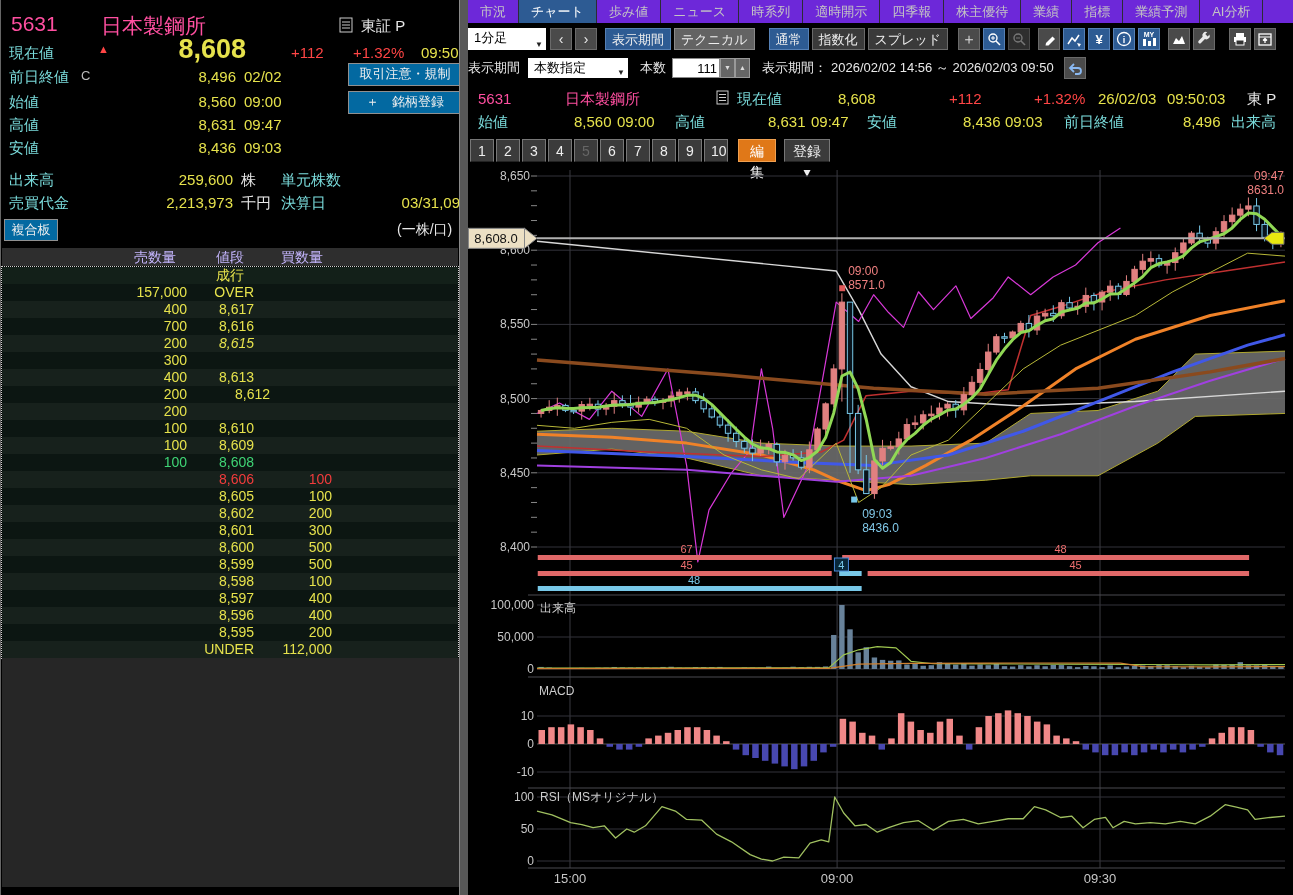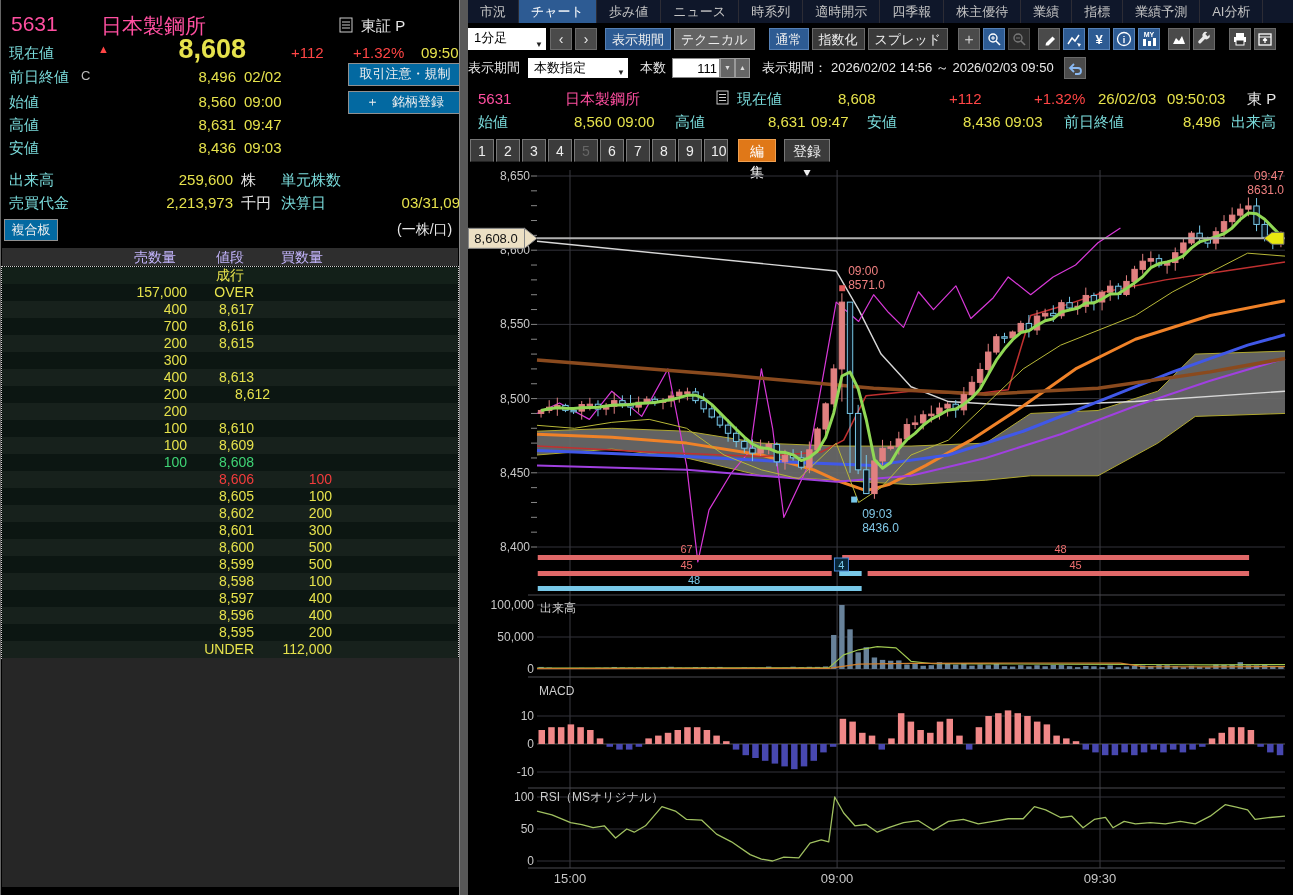--- a/index.html
+++ b/index.html
@@ -15,21 +15,21 @@
   #left-panel{position:absolute;left:0;top:0;width:459px;height:895px;background:#000;border-left:1px solid #666;box-sizing:border-box;}
   #board-header{position:absolute;left:1px;top:248px;width:456px;height:18px;background:#2e2e2e;font-size:14px;color:#c4b5fd;}
   #board{position:absolute;left:1px;top:267px;width:456px;outline:1px dotted #cfcfcf;}
   .brow{position:relative;height:17px;font-size:14px;line-height:17px;}
   .brow:nth-child(odd){background:#17211c}.brow:nth-child(even){background:#0c1612}
   .bcell{position:absolute;top:0;}
   #below-board{position:absolute;left:1px;top:658px;width:457px;height:229px;background:#262626;}
   
   #divider{position:absolute;left:459px;top:0;width:9px;height:895px;background:#585858;border-left:1px solid #8a8a8a;box-sizing:border-box;cursor:col-resize;}
   
-  #tabbar{position:absolute;left:468px;top:0;width:825px;height:23px;background:#0f172a;display:flex;}
+  #tabbar{position:absolute;left:468px;top:0;width:825px;height:23px;background:#6d28d9;display:flex;}
   .tab{padding:0 12px;line-height:23px;font-size:13px;color:#c4c4c4;border-right:1px solid #2c2c35;cursor:pointer}
   .tab.active{background:#2d5b93;color:#fff}
   #toolbar{position:absolute;left:468px;top:26px;width:825px;height:26px;display:flex;align-items:center;}
   .tbtn{height:22px;line-height:22px;font-size:13px;text-align:center;color:#eee;cursor:pointer;
         background:#3a3a3a;border:1px solid #6a6a6a;box-sizing:border-box;padding:0 6px;margin-right:3px}
   .tbtn.blue{background:#2d5b93;border-color:#5580b5}
   .tbtn.gray{background:#636363;border-color:#8a8a8a}
   .ibtn{width:22px;height:22px;margin-right:3px;cursor:pointer;background:#4a4a4a;border:1px solid #6a6a6a;
         box-sizing:border-box;display:flex;align-items:center;justify-content:center;padding:0}
   .ibtn.blue{background:#2d5b93;border-color:#5580b5}
@@ -117,21 +117,21 @@
         </div>
         <div class="brow">
           <span class="bcell" style="right: 204px; color: rgb(230, 226, 76);">8,617</span>
           <span class="bcell" style="color: rgb(230, 226, 76); right: 271px;">400</span>
         </div>
         <div class="brow">
           <span class="bcell" style="right: 204px; color: rgb(230, 226, 76);">8,616</span>
           <span class="bcell" style="color: rgb(230, 226, 76); right: 271px;">700</span>
         </div>
         <div class="brow">
-          <span class="bcell" style="right: 204px; color: rgb(230, 226, 76);">8,615</span>
+          <span class="bcell" style="right: 204px; color: rgb(230, 226, 76); font-style: italic;">8,615</span>
           <span class="bcell" style="color: rgb(230, 226, 76); right: 271px;">200</span>
         </div>
         <div class="brow">
           <span class="bcell" style="right: 204px; color: rgb(230, 226, 76); margin-top: 16px;">8,614</span>
           <span class="bcell" style="color: rgb(230, 226, 76); right: 271px;">300</span>
         </div>
         <div class="brow">
           <span class="bcell" style="right: 204px; color: rgb(230, 226, 76);">8,613</span>
           <span class="bcell" style="color: rgb(230, 226, 76); right: 271px;">400</span>
         </div>

